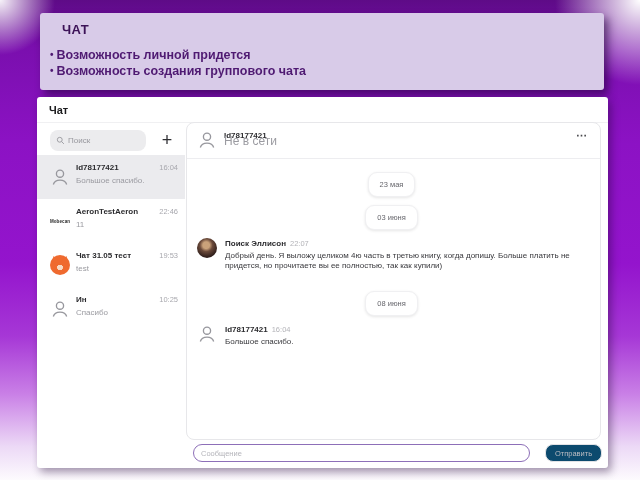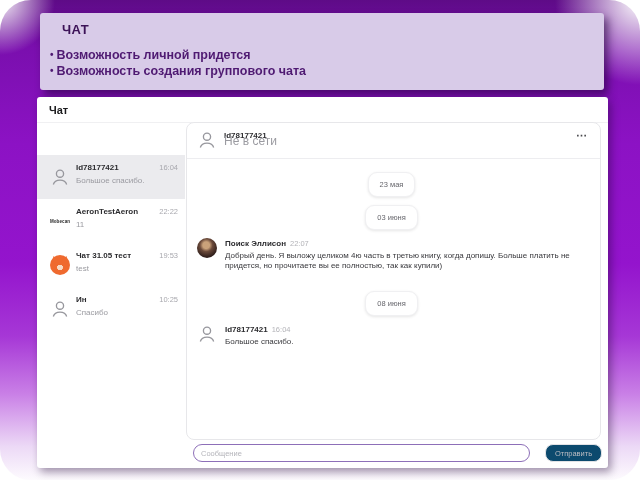--- a/index.html
+++ b/index.html
@@ -4,21 +4,20 @@
 <style>
   html,body { margin:0; padding:0; }
   body { font-family: "Liberation Sans", sans-serif; }
   .stage {
     position:relative; width:640px; height:480px; overflow:hidden;
     background:
       radial-gradient(circle at 0px 0px, rgba(255,255,255,.95) 0px, rgba(255,255,255,0) 55px),
       radial-gradient(circle at 640px 0px, rgba(255,255,255,1) 0px, rgba(255,255,255,0) 85px),
       linear-gradient(180deg, #5e0b87 0%, #7a0fae 10%, #8c12c4 30%, #9414cd 55%, #a637d6 70%,
                       #c97fe6 82%, #ecd9f6 93%, #fdfbfe 100%);
-    border-radius: 31px;
   }
   
   .header-card {
     position:absolute; left:40px; top:13px; width:564px; height:77px;
     background:#d8cbe8; border-radius:3px;
     box-shadow:4px 5px 8px rgba(25,0,45,.55);
   }
   .slide-title {
     position:absolute; left:22px; top:9px;
     font-size:13px; font-weight:bold; color:#3c1257; letter-spacing:.4px;
@@ -133,39 +132,49 @@
     <ul class="slide-bullets">
       <li><span class="dot">•</span><span>Возможность личной придется</span></li>
       <li><span class="dot">•</span><span>Возможность создания группового чата</span></li>
     </ul>
   </div>
 
   <div class="chat-card">
     <div class="win-title">Чат</div>
 
     <div class="sidebar">
+      <div class="search-row">
+        <div class="search-box">
+          <svg width="9" height="9" viewBox="0 0 24 24">
+              <circle cx="10" cy="10" r="6.5" fill="none" stroke="#97979d" stroke-width="2.4"></circle>
+              <line x1="15" y1="15" x2="21" y2="21" stroke="#97979d" stroke-width="2.4"></line>
+            </svg>
+          <span class="search-ph">Поиск</span>
+        </div>
+        <button class="add-btn"><span>+</span></button>
+      </div>
 
       <div class="conv-list">
 
         <div class="conv-item selected">
           <svg class="avatar person-icon" viewBox="0 0 24 24" width="20" height="20">
               <circle cx="12" cy="8" r="4.3" fill="none" stroke="#97979d" stroke-width="1.6"></circle>
               <path d="M4 21 a8.2 6.8 0 0 1 16 0" fill="none" stroke="#97979d" stroke-width="1.6"></path>
             </svg>
           <span class="conv-name">Id78177421</span>
           <span class="conv-time">16:04</span>
           <span class="conv-preview">Большое спасибо.</span>
         </div>
 
         <div class="conv-item">
           <span class="avatar logo">
               <span>Mobecan</span>
             </span>
           <span class="conv-name">AeronTestAeron</span>
-          <span class="conv-time">22:22</span>
+          <span class="conv-time">22:46</span>
           <span class="conv-preview">11</span>
         </div>
 
         <div class="conv-item">
           <span class="avatar fox"></span>
           <span class="conv-name">Чат 31.05 тест</span>
           <span class="conv-time">19:53</span>
           <span class="conv-preview">test</span>
         </div>
 

